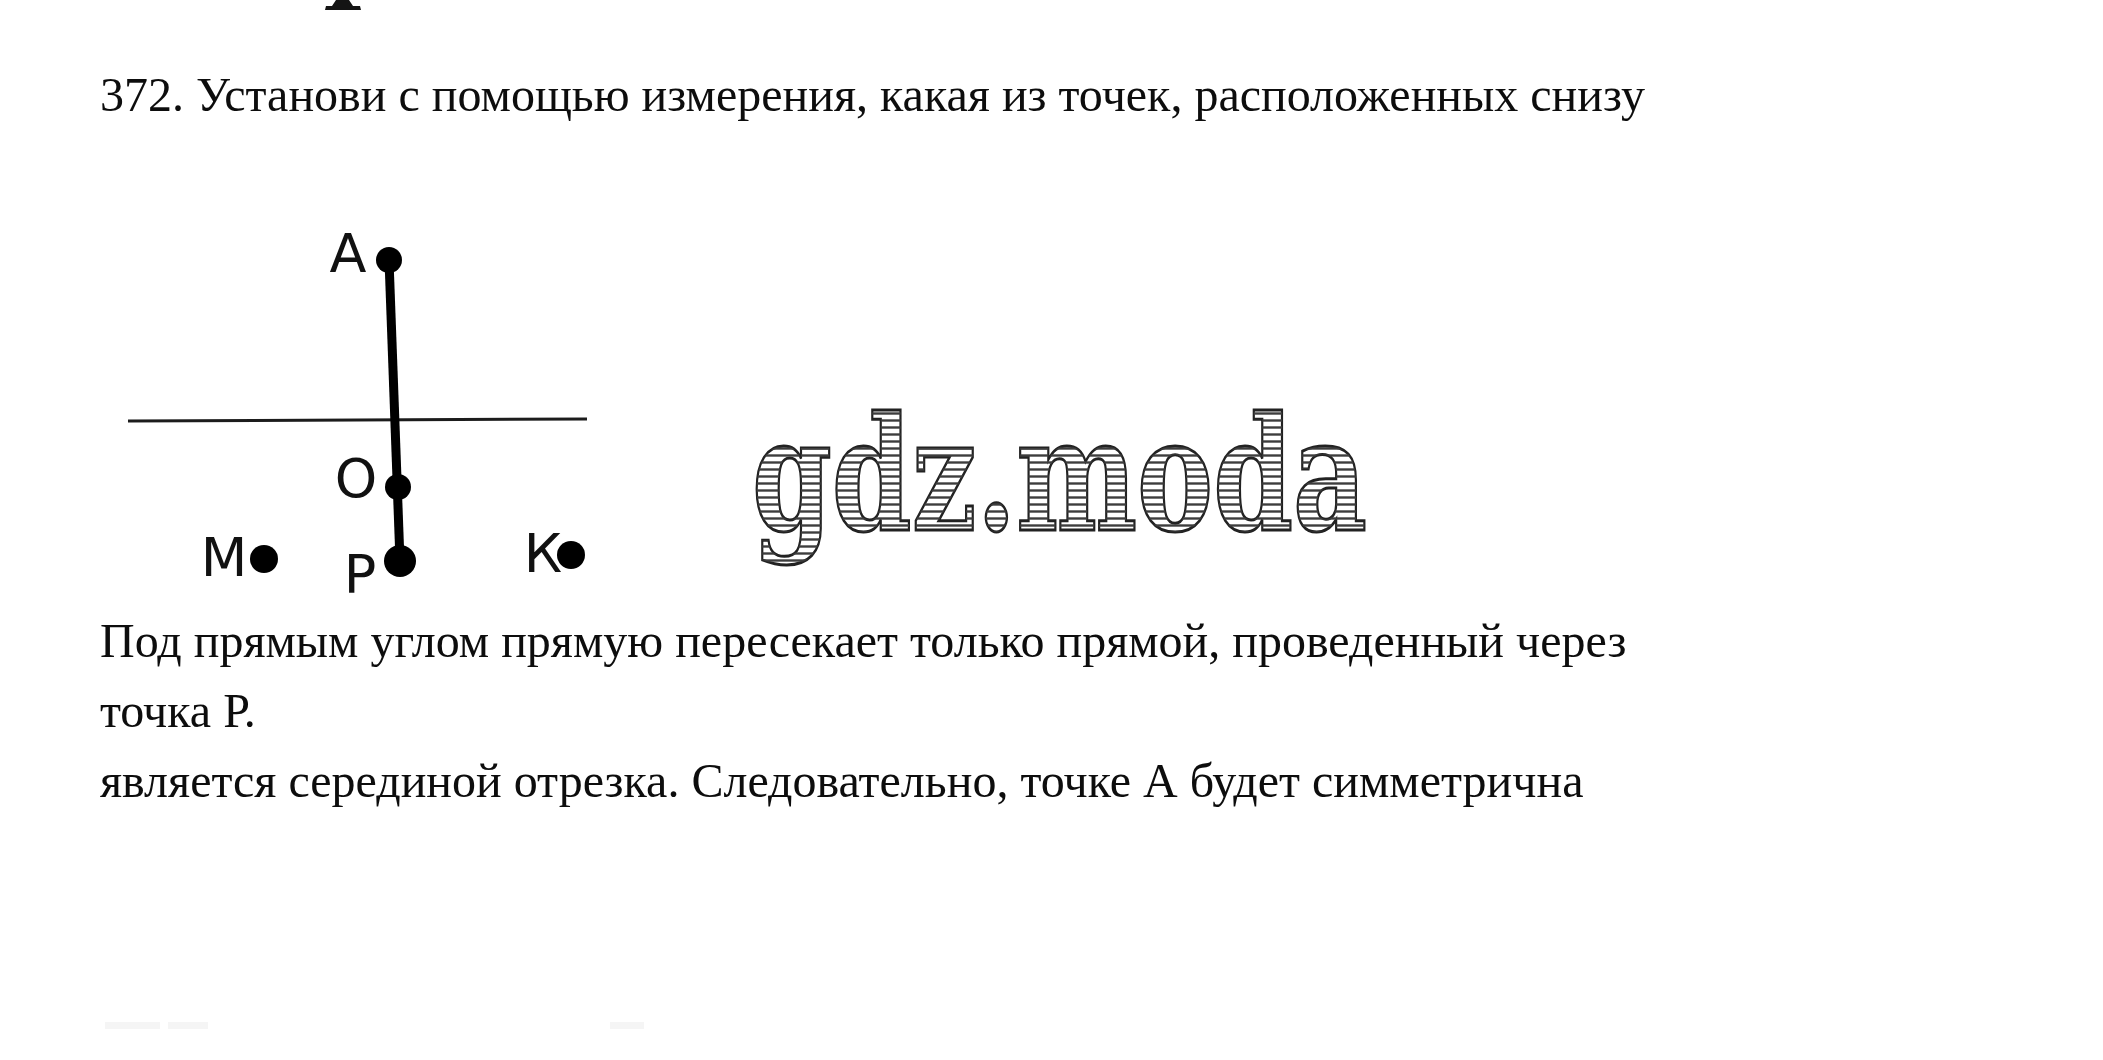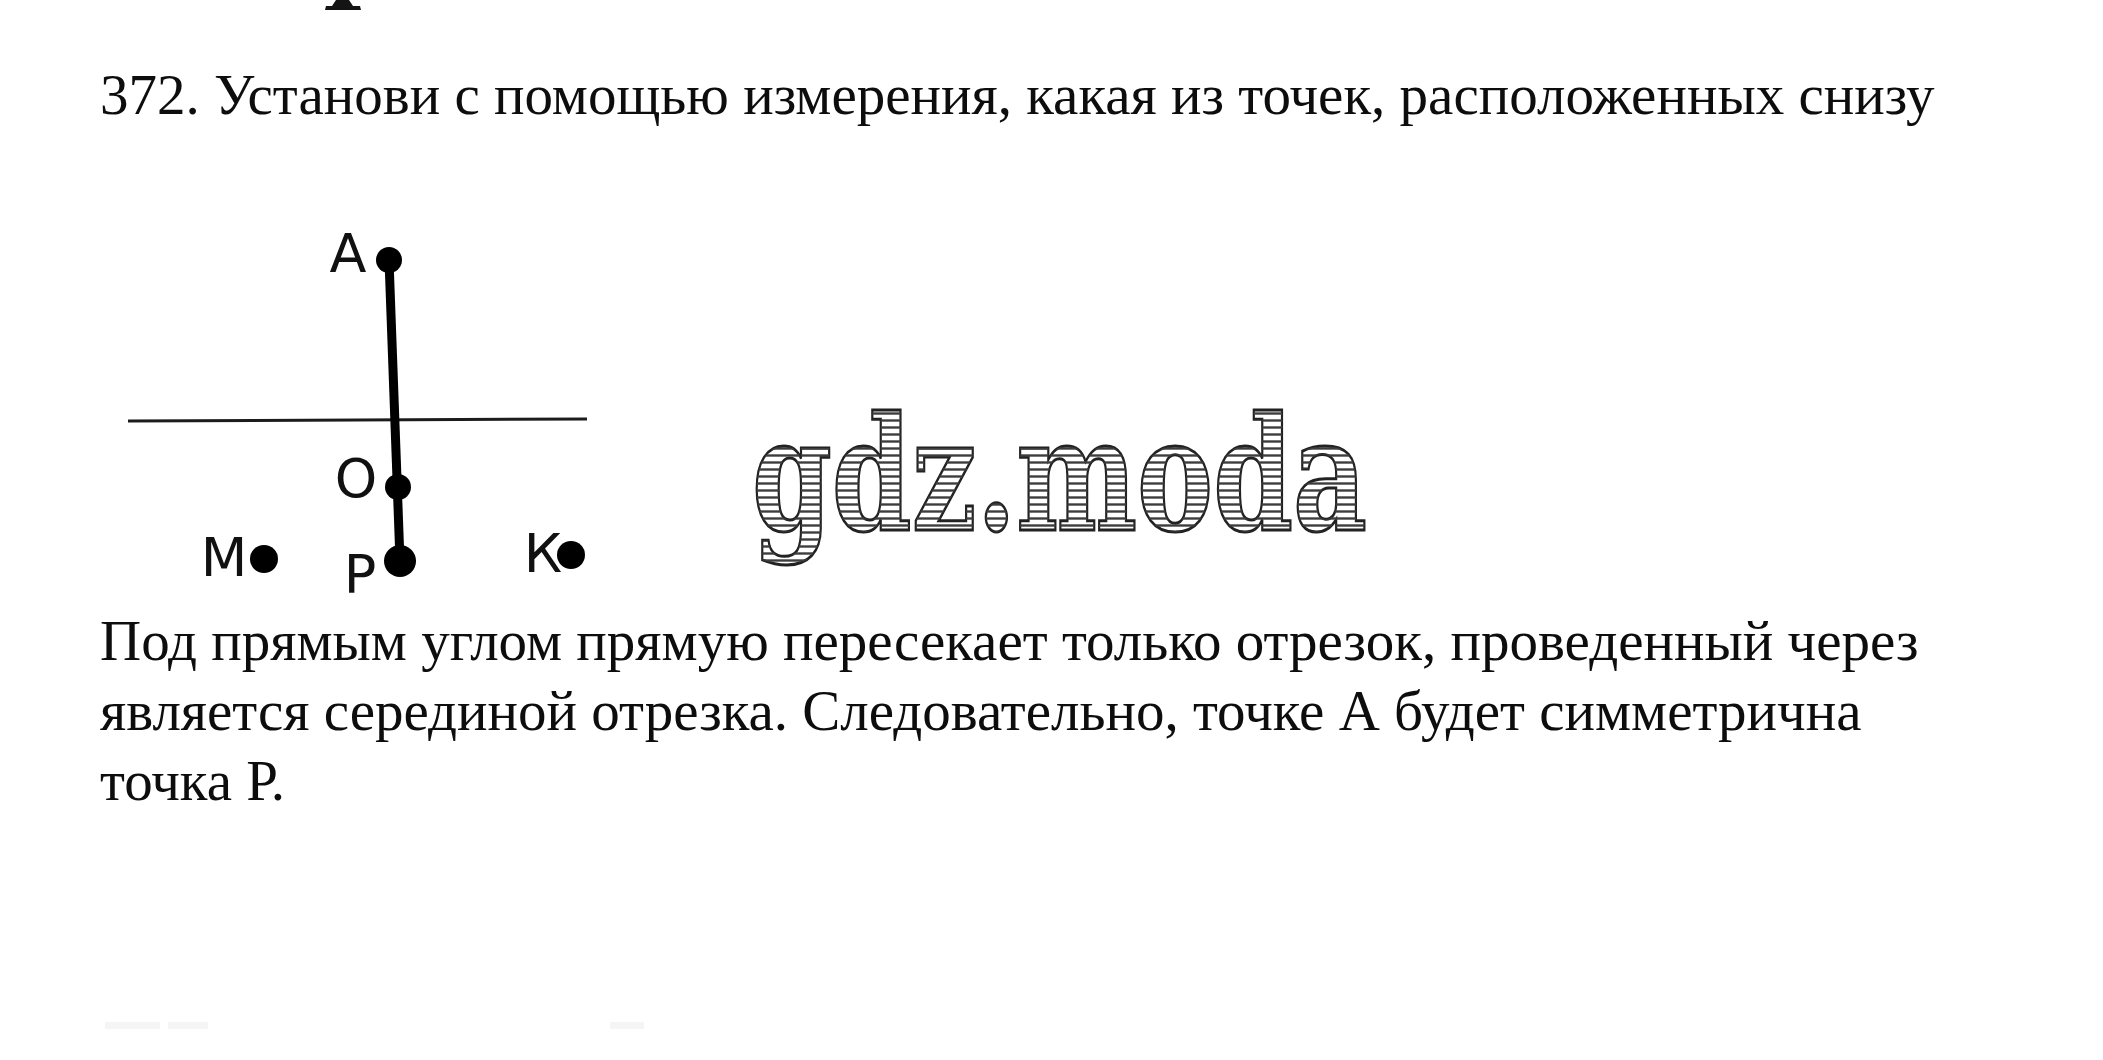--- a/index.html
+++ b/index.html
@@ -11,21 +11,21 @@
     height: 1060px;
     background: #ffffff;
     position: relative;
     overflow: hidden;
     font-family: "Liberation Serif", serif;
     color: #0d0d0d;
   }
   .abs { position: absolute; }
   .textblock {
     left: 100px;
-    font-size: 57px;
+    font-size: 48px;
     line-height: 70px;
     letter-spacing: 0px;
   }
   .textblock .tline {
     white-space: nowrap;
   }
   .problem { top: 60px; }
   .solution { top: 606px; }
   .figure-svg { left: 80px; top: 210px; }
   .watermark-svg { left: 740px; top: 396px; }
@@ -65,20 +65,20 @@
 <svg class="abs watermark-svg" width="660" height="190" viewBox="0 0 660 190">
   <defs>
     <pattern id="hatch" width="7" height="7" patternUnits="userSpaceOnUse">
       <path d="M0 3.5 H7" stroke="#3d3d3d" stroke-width="2.4"></path>
     </pattern>
   </defs>
   <text x="12" y="134" font-family="DejaVu Serif, serif" font-weight="bold" font-size="158" fill="url(#hatch)" stroke="#222222" stroke-width="3" paint-order="stroke" textLength="615" lengthAdjust="spacingAndGlyphs">gdz.moda</text>
 </svg>
 
 <div class="abs textblock solution">
-  <div class="tline">Под прямым углом прямую пересекает только отрезок, проведенный через</div>
+  <div class="tline">Под прямым углом прямую пересекает только прямой, проведенный через</div>
+  <div class="tline">точка Р.</div>
   <div class="tline">является серединой отрезка. Следовательно, точке А будет симметрична</div>
-  <div class="tline">точка Р.</div>
 </div>
 
 <div class="abs scan-noise" style="left:105px; top:1022px; width:55px; height:7px;"></div>
 <div class="abs scan-noise" style="left:168px; top:1022px; width:40px; height:7px;"></div>
 <div class="abs scan-noise" style="left:610px; top:1022px; width:34px; height:7px;"></div>
 
 </body></html>

